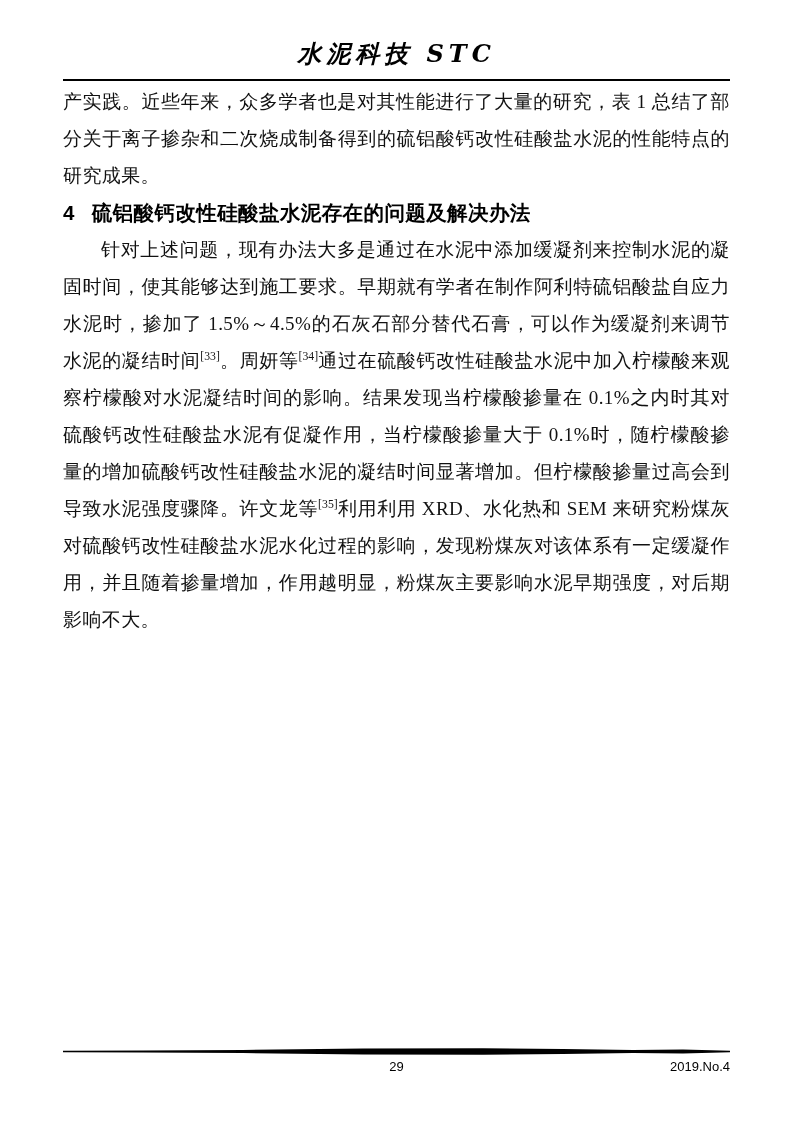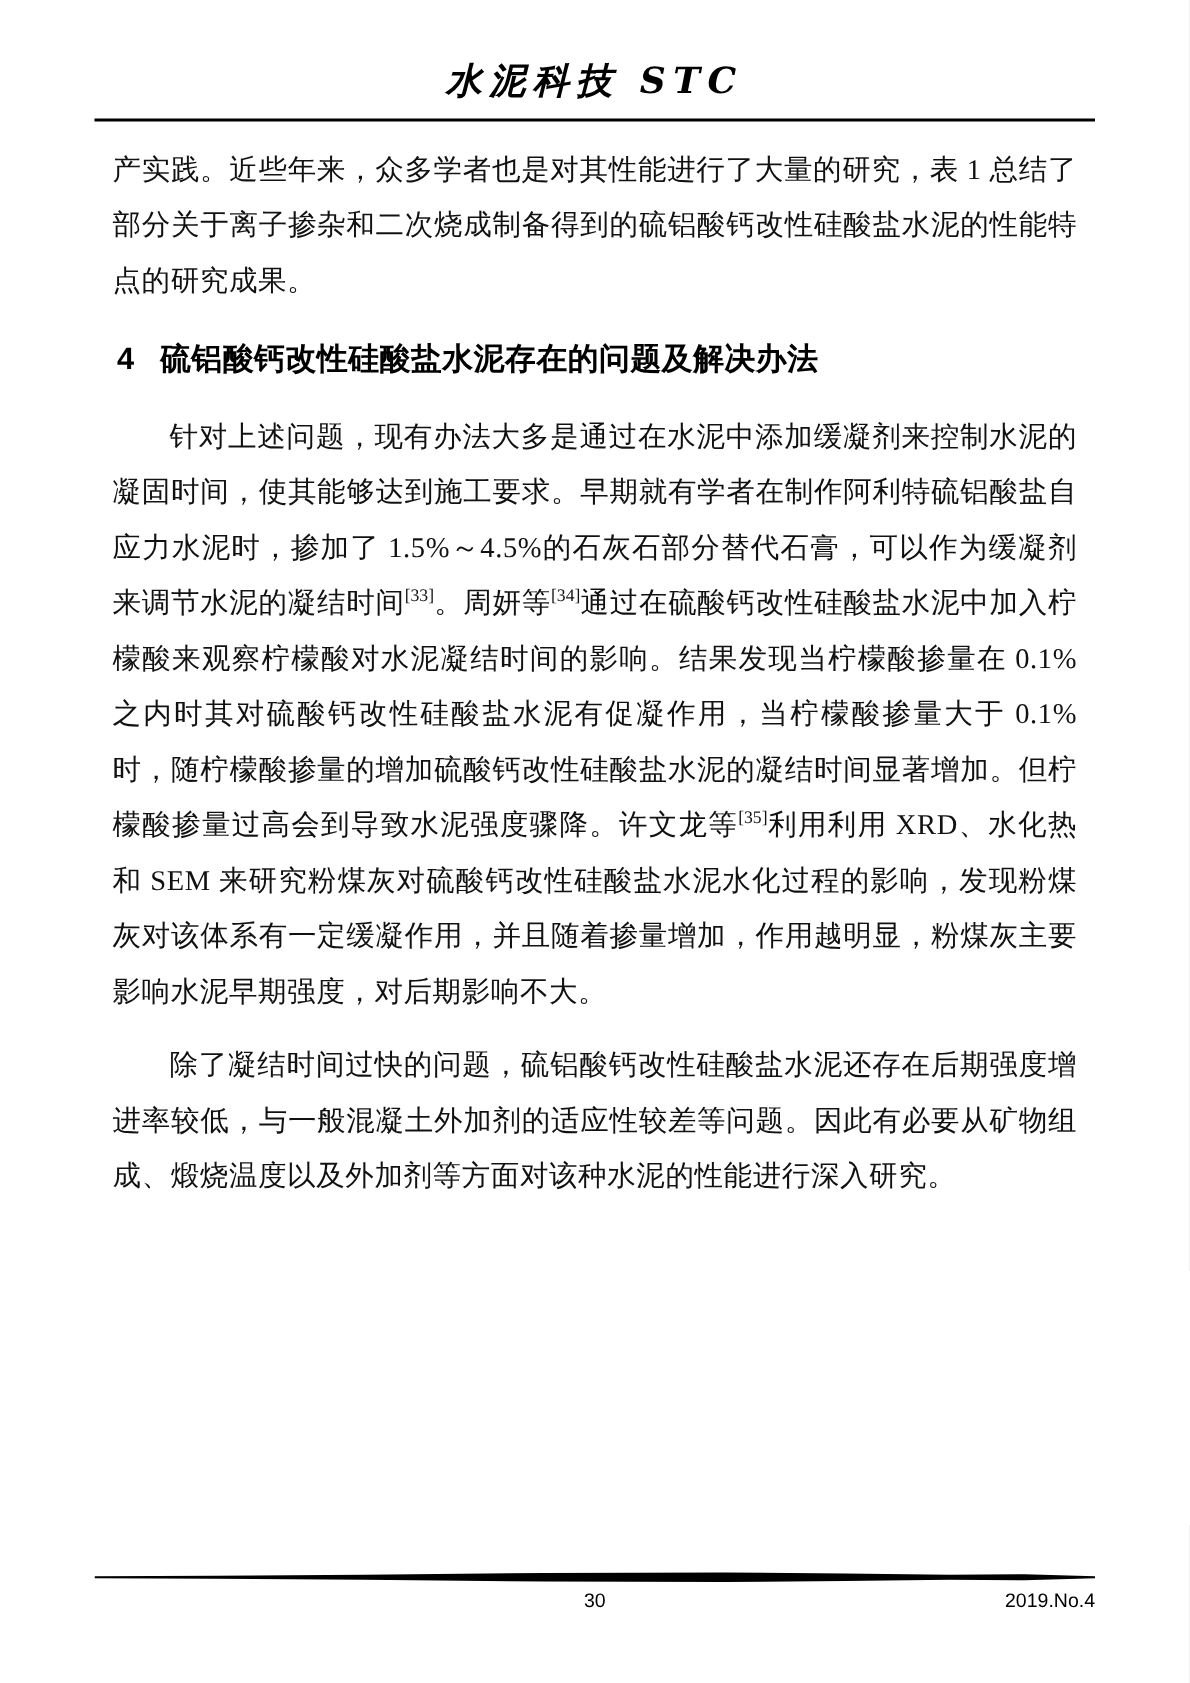--- a/index.html
+++ b/index.html
@@ -31,24 +31,24 @@
     margin: 9px 63px 0 63px;
     border-bottom: 2px solid #000;
   }
   .content {
     padding: 2px 63px 0 63px;
     font-size: 19px;
     line-height: 37px;
     text-align: justify;
     letter-spacing: 0.4px;
   }
-  .para { margin: 12px; text-indent: 2em; }
+  .para { margin: 0; text-indent: 2em; }
   .para.no-indent { text-indent: 0; }
   .section-heading {
-    margin: 15px;
+    margin: 0;
     font-family: "Liberation Sans", "DejaVu Sans", sans-serif;
     font-weight: 700;
     font-size: 20.5px;
     line-height: 37px;
     text-align: left;
     color: #000;
   }
   .section-heading .num { display: inline-block; margin-right: 17px; }
   sup {
     font-size: 0.62em;
@@ -102,31 +102,30 @@
 
     <p class="para no-indent">产实践。近些年来，众多学者也是对其性能进行了大量的研究，表 1 总结了部分关于离子掺杂和二次烧成制备得到的硫铝酸钙改性硅酸盐水泥的性能特点的研究成果。</p>
 
     <h2 class="section-heading">
       <span class="num">4</span><span>硫铝酸钙改性硅酸盐水泥存在的问题及解决办法</span>
     </h2>
 
 
     <p class="para">针对上述问题，现有办法大多是通过在水泥中添加缓凝剂来控制水泥的凝固时间，使其能够达到施工要求。早期就有学者在制作阿利特硫铝酸盐自应力水泥时，掺加了 1.5%～4.5%的石灰石部分替代石膏，可以作为缓凝剂来调节水泥的凝结时间<sup>[33]</sup>。周妍等<sup>[34]</sup>通过在硫酸钙改性硅酸盐水泥中加入柠檬酸来观察柠檬酸对水泥凝结时间的影响。结果发现当柠檬酸掺量在 0.1%之内时其对硫酸钙改性硅酸盐水泥有促凝作用，当柠檬酸掺量大于 0.1%时，随柠檬酸掺量的增加硫酸钙改性硅酸盐水泥的凝结时间显著增加。但柠檬酸掺量过高会到导致水泥强度骤降。许文龙等<sup>[35]</sup>利用利用 XRD、水化热和 SEM 来研究粉煤灰对硫酸钙改性硅酸盐水泥水化过程的影响，发现粉煤灰对该体系有一定缓凝作用，并且随着掺量增加，作用越明显，粉煤灰主要影响水泥早期强度，对后期影响不大。</p>
 
-    <p class="para">除了凝结时间过快的问题，硫铝酸钙改性硅酸盐水泥还存在后期强度增进率较低，与一般混凝土外加剂的适应性较差等问题。因此有必要从矿物组成、煅烧温度以及外加剂等方面对该种水泥的性能进行深入研究。</p>
 
 
 
   </div>
 
   <div class="footer">
     <svg class="footer-bar" viewBox="0 0 667 10" preserveAspectRatio="none" aria-hidden="true">
       <polygon fill="#000000" points="
         0,4.3 80,3.9 180,3.2 300,1.8 420,1.5 500,2.2 570,3.2 620,2.8 667,4.2
         667,5.8 620,7.2 570,6.8 500,7.8 420,8.5 300,8.2 180,6.8 80,6.1 0,5.7"></polygon>
     </svg>
     <div class="footer-row">
-      <span class="page-number">30</span>
+      <span class="page-number">29</span>
       <span class="issue-label">2019.No.4</span>
     </div>
   </div>
 
 </div>
 
 </body></html>

